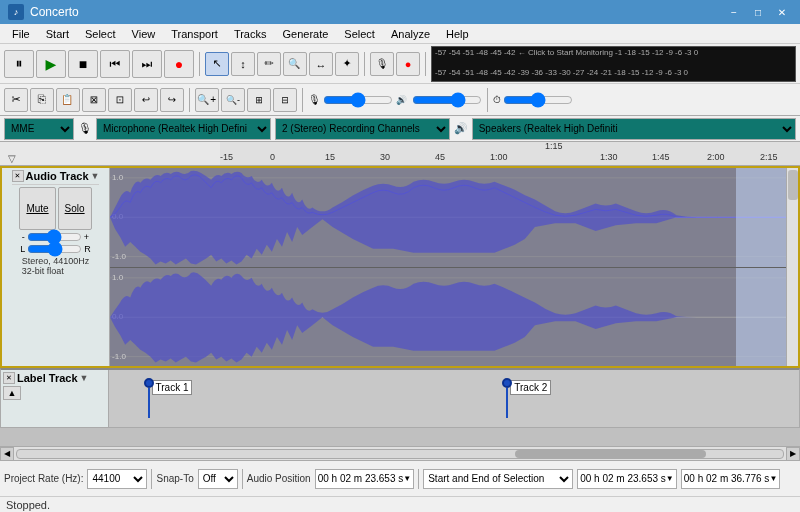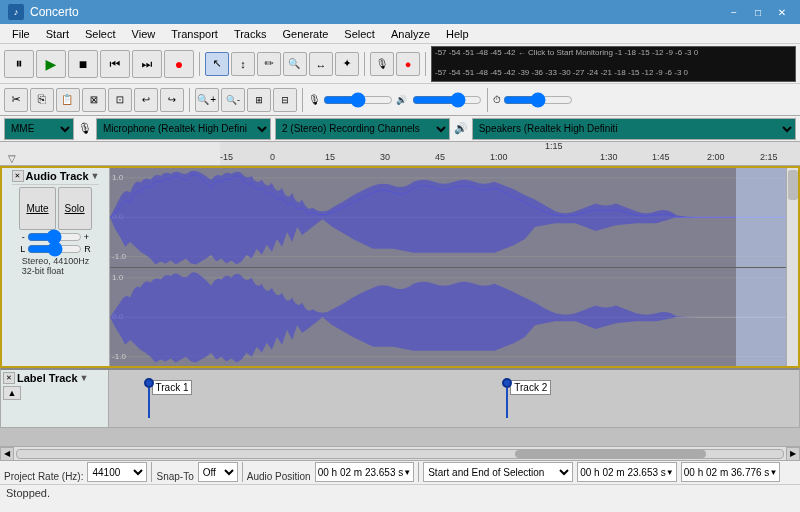--- a/index.html
+++ b/index.html
@@ -277,21 +277,21 @@
 
   <div id="h-scrollbar" style="height:14px;background:#e0e0e0;border-top:1px solid #aaa;display:flex;align-items:center;">
     <button style="width:14px;height:14px;background:#d0d0d0;border:1px solid #aaa;font-size:8px;cursor:pointer;padding:0;">◀</button>
     <div style="flex:1;height:10px;background:#d8d8d8;border:1px solid #aaa;margin:0 2px;position:relative;border-radius:4px;">
       <div style="position:absolute;left:65%;width:25%;height:100%;background:#aaa;border-radius:4px;cursor:pointer;"></div>
     </div>
     <button style="width:14px;height:14px;background:#d0d0d0;border:1px solid #aaa;font-size:8px;cursor:pointer;padding:0;">▶</button>
   </div>
 
   <div id="bottom-bar" style="background:#f0f0f0;border-top:1px solid #aaa;">
-    <div style="display:flex;align-items:flex-end;padding:2px 4px;gap:4px;height:24px;border-bottom:1px solid #ccc;">
+    <div style="display:flex;align-items:center;padding:2px 4px;gap:4px;height:36px;border-bottom:1px solid #ccc;">
       <span style="font-size:10px;color:#333;white-space:nowrap;">Project Rate (Hz):</span>
       <select style="height:20px;border:1px solid #aaa;background:white;font-size:10px;width:60px;">
         <option>44100</option>
       </select>
       <div style="width:1px;height:20px;background:#aaa;"></div>
       <span style="font-size:10px;color:#333;">Snap-To</span>
       <select style="height:20px;border:1px solid #aaa;background:white;font-size:10px;width:40px;">
         <option>Off</option>
       </select>
       <div style="width:1px;height:20px;background:#aaa;"></div>

